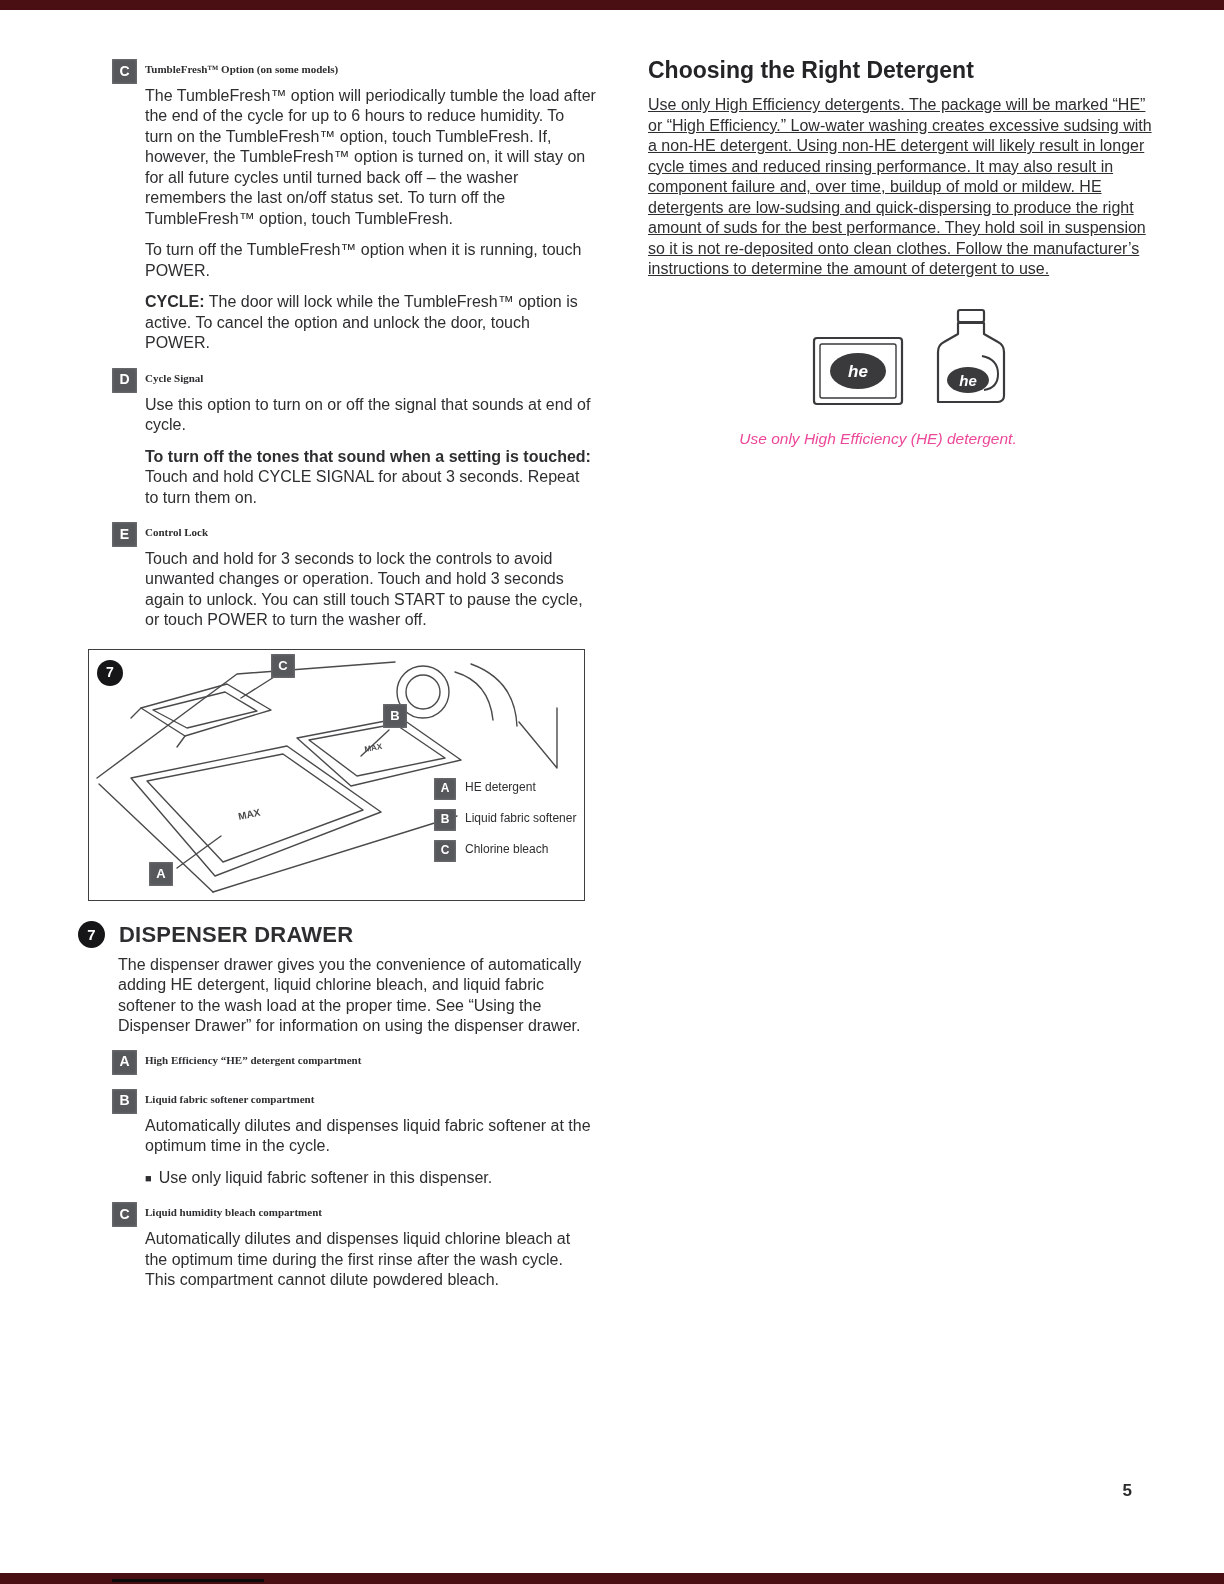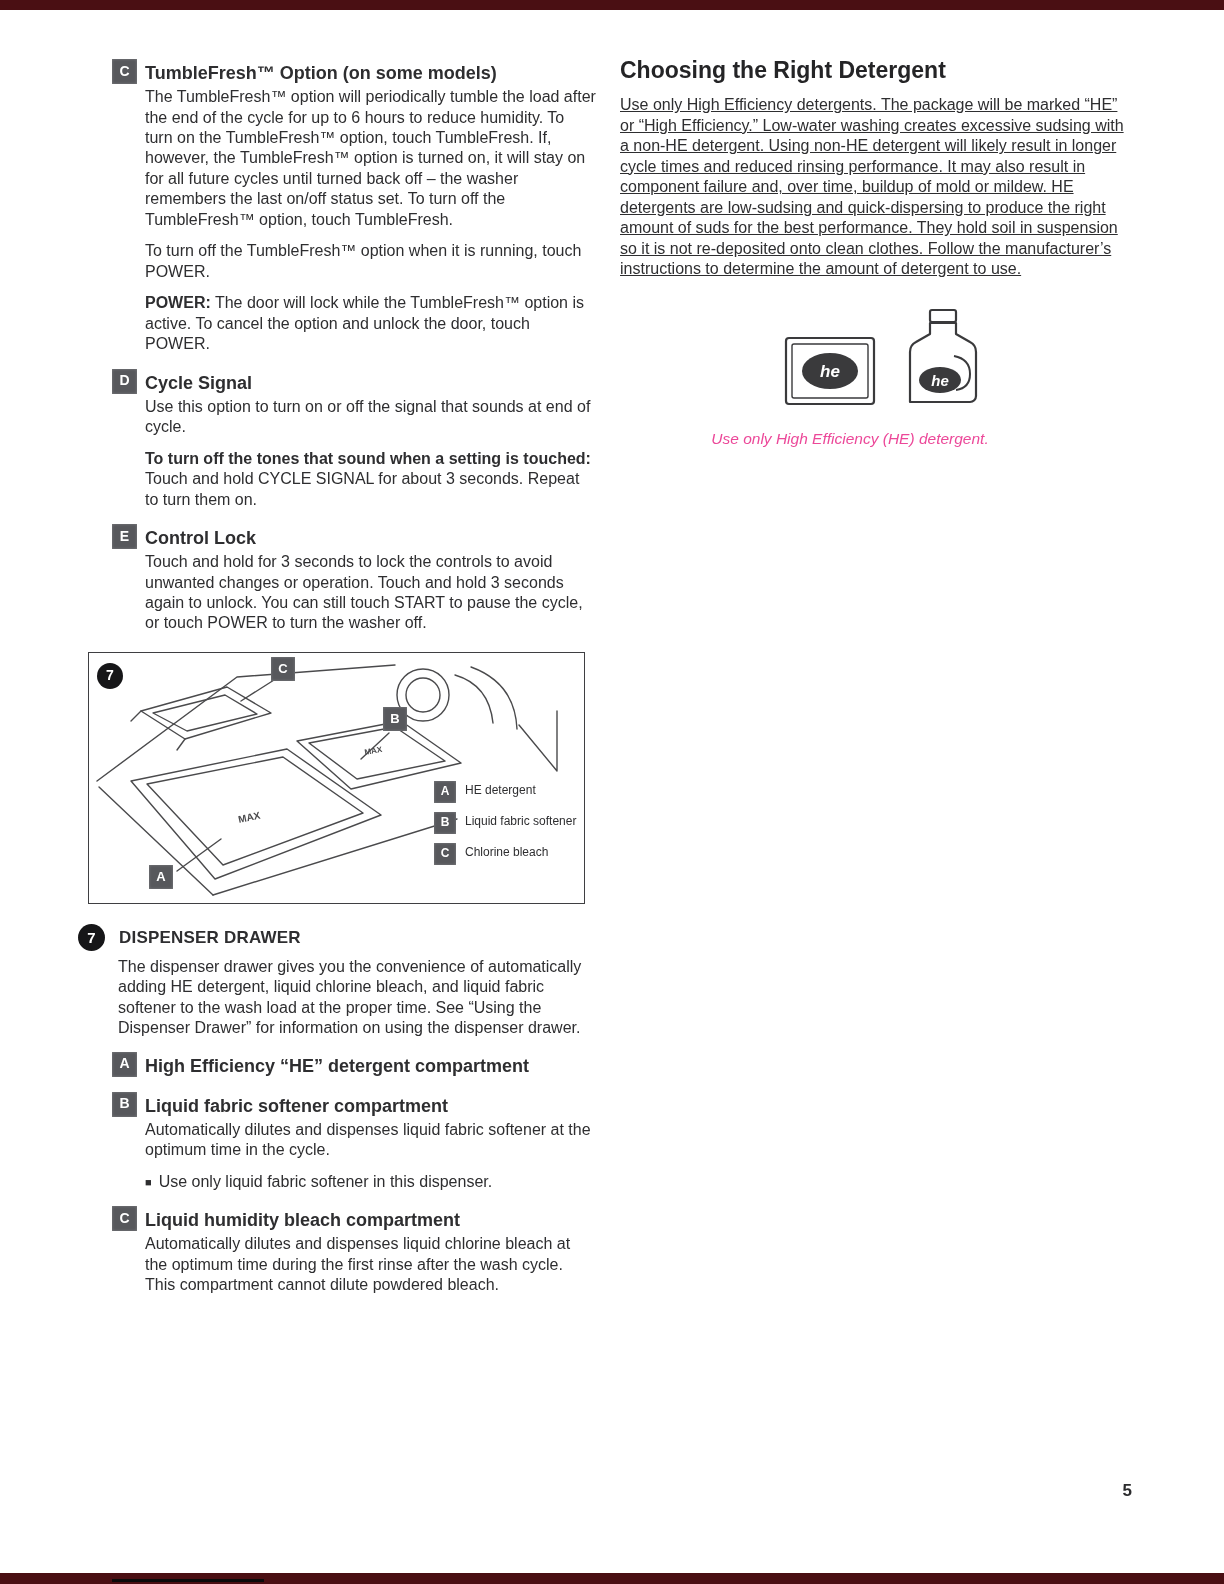--- a/index.html
+++ b/index.html
@@ -20,34 +20,34 @@
   }
   .strip-bottom {
     position:absolute; bottom:0; left:0; width:100%; height:11px;
     background:#4a0f13;
   }
   .bottom-black-line {
     position:absolute; bottom:2px; left:112px; width:152px; height:3px;
     background:#0b0b0b;
   }
   .col-left  { position:absolute; left:88px;  top:60px; width:508px; }
-  .col-right { position:absolute; left:620px; top:56px; width:512px; }
+  .col-right { position:absolute; left:648px; top:56px; width:512px; }
 
   .sec { margin-bottom:15px; }
   .sec-head { display:flex; align-items:flex-start; gap:8px; padding-left:24px; }
   .badge {
     flex:0 0 auto;
     width:25px; height:25px;
     background:#57585c; color:#ffffff;
     font-weight:bold; font-size:14px;
     display:flex; align-items:center; justify-content:center;
     margin-top:-1px;
     box-shadow:inset 0 0 3px rgba(255,255,255,.25);
   }
-  .sec-title { font-weight:bold; font-size:18px; padding-top:2px; }
+  .sec-title { font-weight:bold; font-size:11px; padding-top:2px;font-family:Liberation Serif, serif; }
   .sec-body { margin-left:57px; margin-top:2px; }
   .sec-body p { margin-bottom:11px; }
   .sec-body p:last-child { margin-bottom:0; }
   .b { font-weight:bold; }
 
   .diagram {
     position:relative;
     width:497px; height:252px;
     border:1.5px solid #3f3f42;
     margin:18px 0 20px 0;
@@ -82,21 +82,21 @@
   .legend-label { font-size:12px; padding-top:2px; }
 
   .disp-head { display:flex; align-items:center; gap:14px; margin-left:-10px; margin-bottom:6px; }
   .disp-circle {
     flex:0 0 auto;
     width:27px; height:27px; border-radius:50%;
     background:#161618; color:#fff;
     font-weight:bold; font-size:15px;
     display:flex; align-items:center; justify-content:center;
   }
-  .disp-title { font-weight:bold; font-size:17px; letter-spacing:.2px; }
+  .disp-title { font-weight:bold; font-size:22px; letter-spacing:.2px; }
   .disp-intro { margin-left:30px; margin-bottom:14px; }
 
   .bullet-line { display:flex; gap:7px; margin-top:4px; }
   .bullet-glyph { font-size:11px; padding-top:3px; }
 
   .rc-heading { font-weight:bold; font-size:23px; margin-bottom:10px; color:#242426; }
   .rc-body { margin-bottom:18px;text-decoration:underline; }
   .rc-art { width:250px; margin-left:150px; }
   .rc-caption {
     font-style:italic; font-size:15.5px; color:#ec4899;
@@ -117,21 +117,21 @@
   <div class="col-left">
 
     <div class="sec">
       <div class="sec-head">
         <div class="badge">C</div>
         <div class="sec-title">TumbleFresh™ Option (on some models)</div>
       </div>
       <div class="sec-body">
         <p>The TumbleFresh™ option will periodically tumble the load after the end of the cycle for up to 6 hours to reduce humidity. To turn on the TumbleFresh™ option, touch TumbleFresh. If, however, the TumbleFresh™ option is turned on, it will stay on for all future cycles until turned back off – the washer remembers the last on/off status set. To turn off the TumbleFresh™ option, touch TumbleFresh.</p>
         <p>To turn off the TumbleFresh™ option when it is running, touch POWER.</p>
-        <p><span class="b">POWER:</span> <span>The door will lock while the TumbleFresh™ option is active. To cancel the option and unlock the door, touch POWER.</span></p>
+        <p><span class="b">CYCLE:</span> <span>The door will lock while the TumbleFresh™ option is active. To cancel the option and unlock the door, touch POWER.</span></p>
       </div>
     </div>
 
     <div class="sec">
       <div class="sec-head">
         <div class="badge">D</div>
         <div class="sec-title">Cycle Signal</div>
       </div>
       <div class="sec-body">
         <p>Use this option to turn on or off the signal that sounds at end of cycle.</p>

